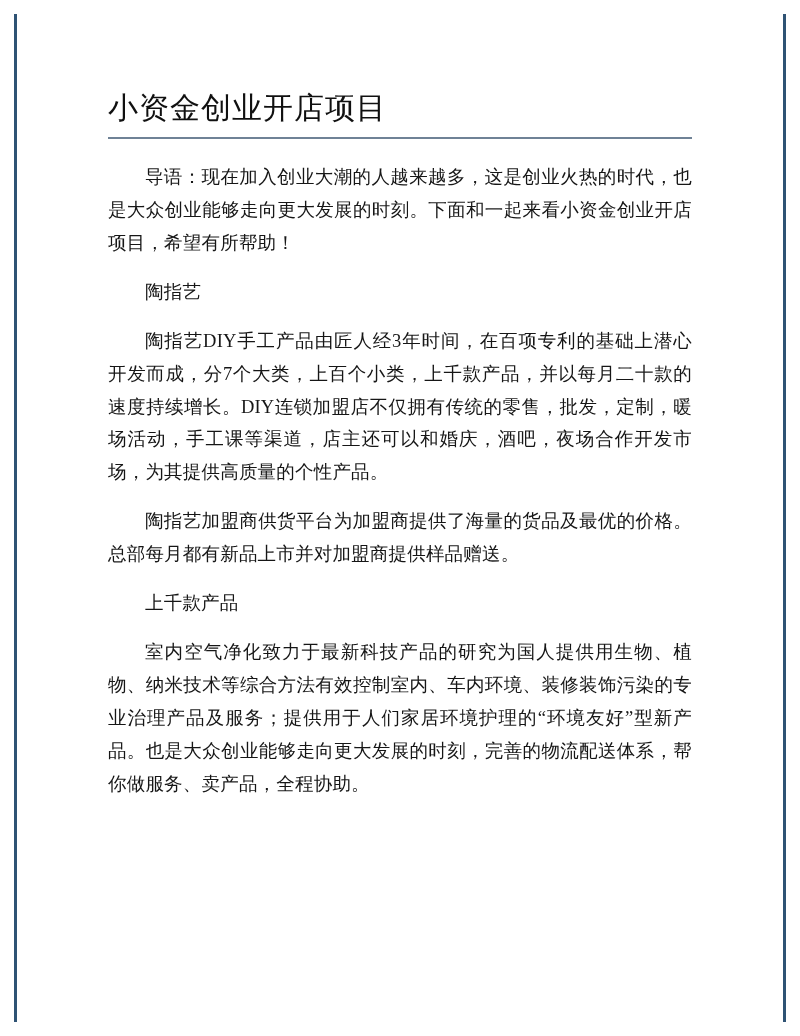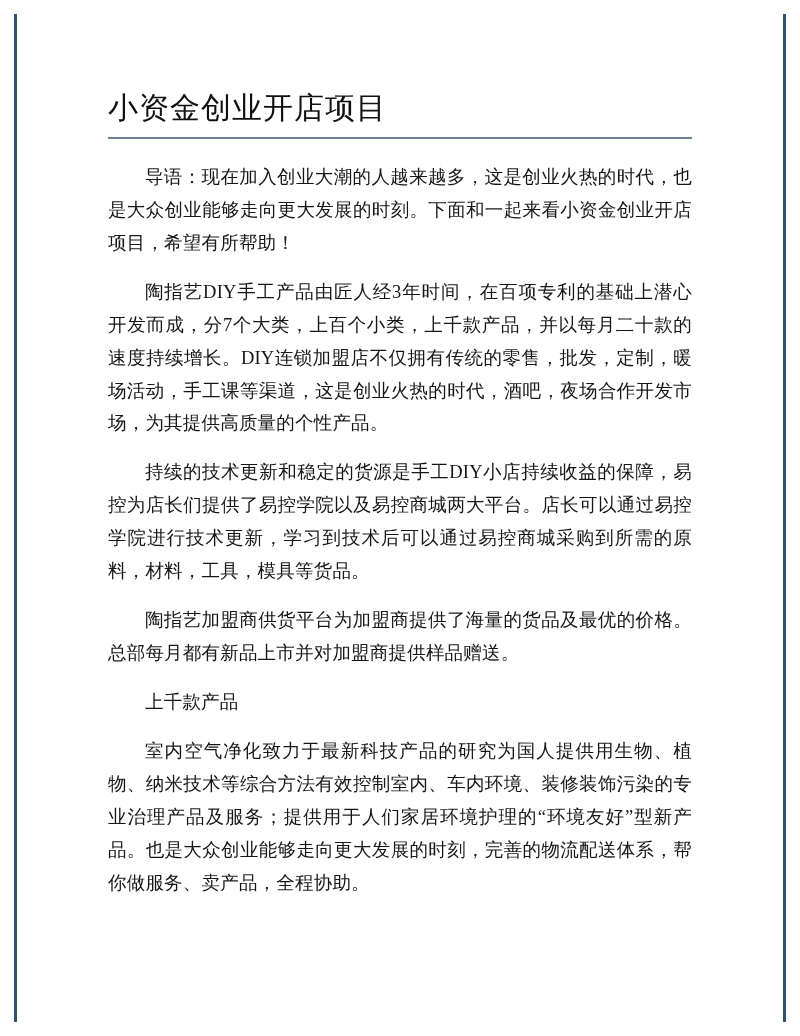--- a/index.html
+++ b/index.html
@@ -80,19 +80,19 @@
 
 <div class="page">
   <div class="border-left"></div>
   <div class="border-right"></div>
 
   <div class="content">
     <h1 class="doc-title">小资金创业开店项目</h1>
     <div class="title-rule"></div>
 
     <p class="para">导语：现在加入创业大潮的人越来越多，这是创业火热的时代，也是大众创业能够走向更大发展的时刻。下面和一起来看小资金创业开店项目，希望有所帮助！</p>
-    <p class="para">陶指艺DIY手工产品由匠人经3年时间，在百项专利的基础上潜心开发而成，分7个大类，上百个小类，上千款产品，并以每月二十款的速度持续增长。DIY连锁加盟店不仅拥有传统的零售，批发，定制，暖场活动，手工课等渠道，这是创业火热的时代，酒吧，夜场合作开发市场，为其提供高质量的个性产品。</p>
-    <p class="para">持续的技术更新和稳定的货源是手工DIY小店持续收益的保障，易控为店长们提供了易控学院以及易控商城两大平台。店长可以通过易控学院进行技术更新，学习到技术后可以通过易控商城采购到所需的原料，材料，工具，模具等货品。</p>
+    <p class="para short">陶指艺</p>
+    <p class="para">陶指艺DIY手工产品由匠人经3年时间，在百项专利的基础上潜心开发而成，分7个大类，上百个小类，上千款产品，并以每月二十款的速度持续增长。DIY连锁加盟店不仅拥有传统的零售，批发，定制，暖场活动，手工课等渠道，店主还可以和婚庆，酒吧，夜场合作开发市场，为其提供高质量的个性产品。</p>
     <p class="para">陶指艺加盟商供货平台为加盟商提供了海量的货品及最优的价格。总部每月都有新品上市并对加盟商提供样品赠送。</p>
     <p class="para short">上千款产品</p>
     <p class="para">室内空气净化致力于最新科技产品的研究为国人提供用生物、植物、纳米技术等综合方法有效控制室内、车内环境、装修装饰污染的专业治理产品及服务；提供用于人们家居环境护理的“环境友好”型新产品。也是大众创业能够走向更大发展的时刻，完善的物流配送体系，帮你做服务、卖产品，全程协助。</p>
   </div>
 </div>
 
 </body></html>

